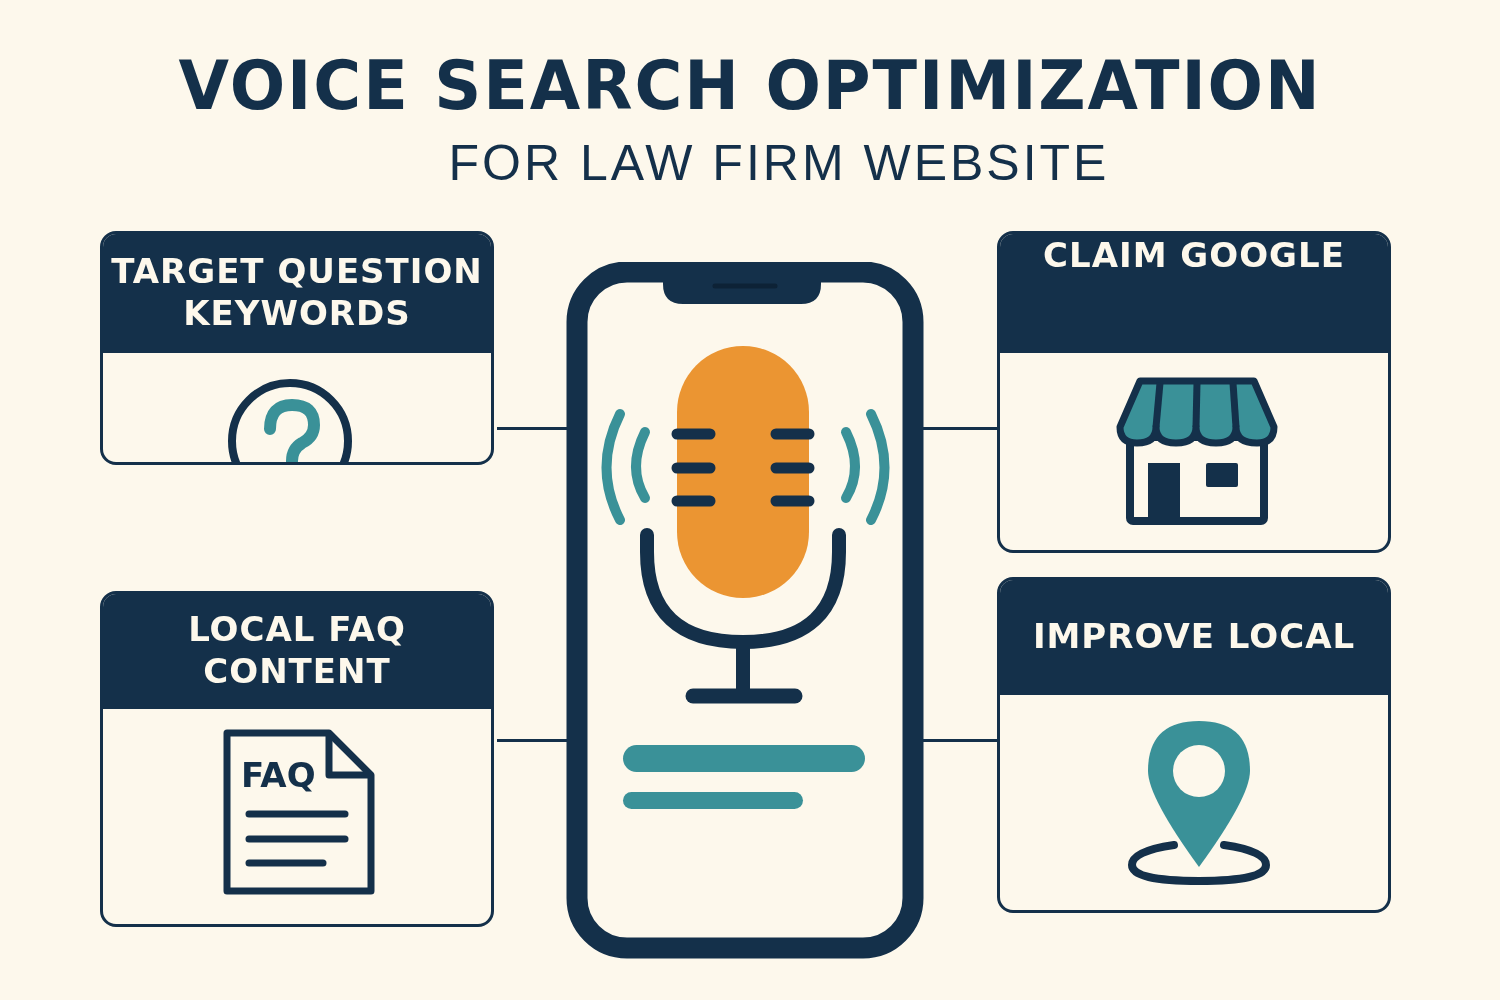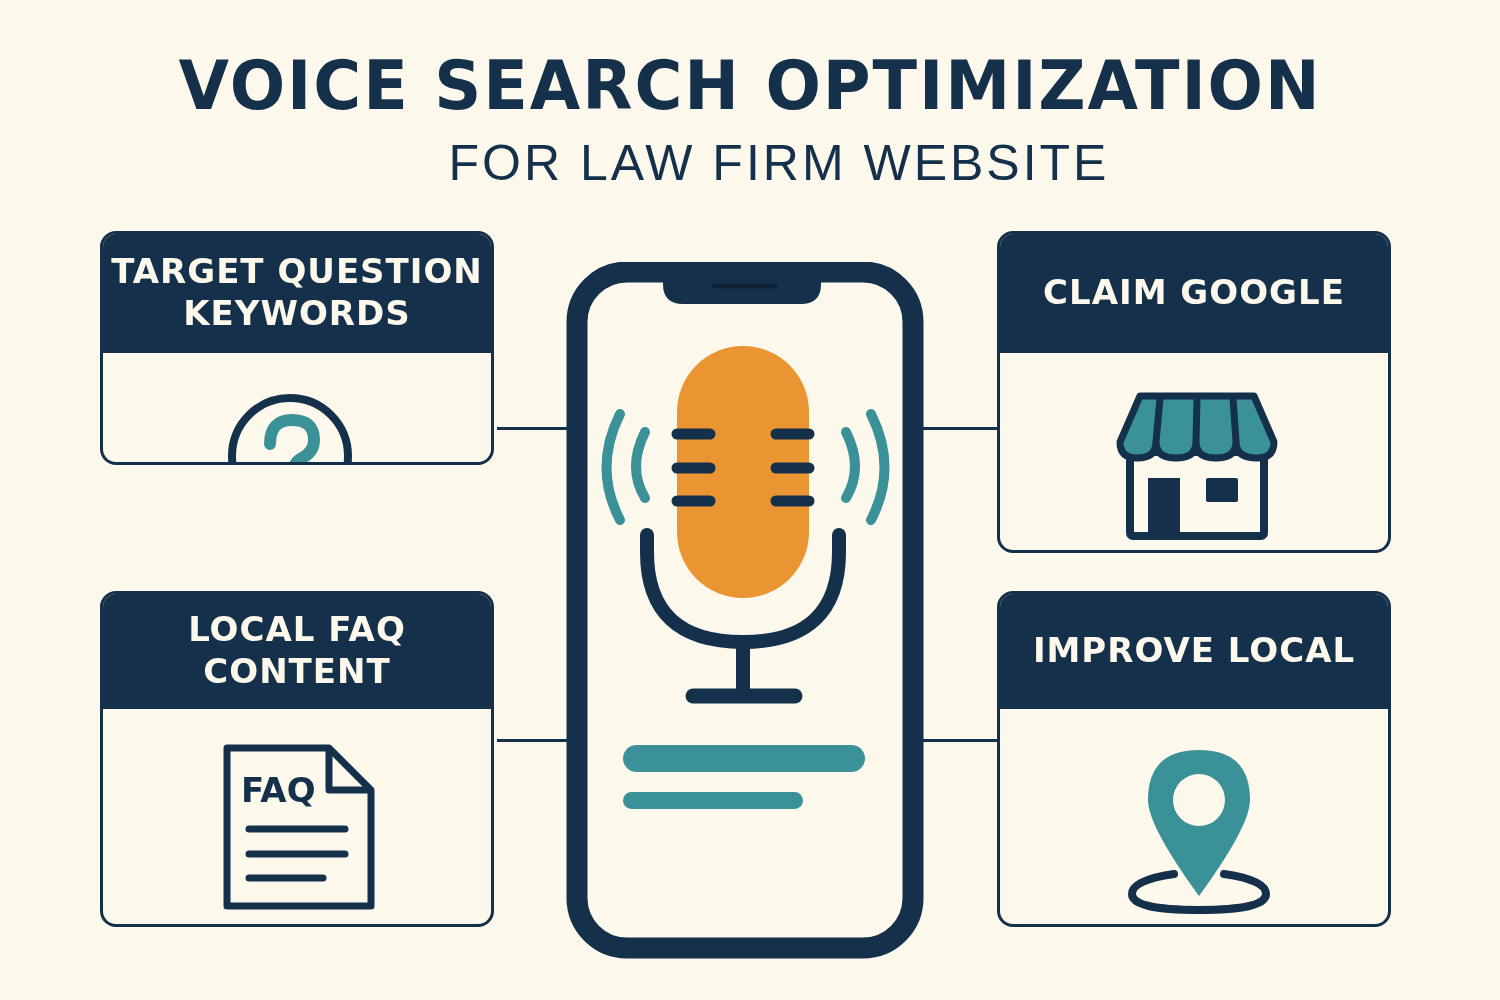--- a/index.html
+++ b/index.html
@@ -31,21 +31,21 @@
   }
   .card-head {
     background: #14304a; color: #fdf8ec;
     font-weight: bold; font-size: 34px; line-height: 42px;
     text-align: center; letter-spacing: 1px;
     display: flex; flex-direction: column; justify-content: center;
     border-bottom: 3px solid #14304a;
     font-family: "DejaVu Sans", sans-serif;
   }
   .card-head span { display: block; }
-  .card-body { position: relative; margin-top: 15px; }
+  .card-body { position: relative; }
   .card-body svg { position: absolute; }
   .connector {
     position: absolute; height: 3px; background: #14304a;
   }
   .phone { position: absolute; left: 565px; top: 262px; }
 </style>
 </head>
 <body>
 
 <div class="title">VOICE SEARCH OPTIMIZATION</div>
@@ -65,21 +65,21 @@
     <svg width="160" height="160" viewBox="0 0 160 160" style="left:125px; top:18px;">
       <circle cx="62" cy="70" r="58" fill="none" stroke="#14304a" stroke-width="8"></circle>
       <line x1="106" y1="112" x2="140" y2="146" stroke="#14304a" stroke-width="8" stroke-linecap="round"></line>
       <path d="M42 58 Q42 34 64 34 Q86 34 86 54 Q86 66 74 72 Q64 78 64 90" fill="none" stroke="#3a9198" stroke-width="12" stroke-linecap="round"></path>
       <circle cx="64" cy="108" r="8" fill="#3a9198"></circle>
     </svg>
   </div>
 </div>
 
 <div class="card" style="left:997px; top:231px; height:322px;">
-  <div class="card-head" style="height:116px;">
+  <div class="card-head" style="height:116px;justify-content:space-between;">
     <span>CLAIM GOOGLE</span>
   </div>
   <div class="card-body" style="height:200px;">
     <svg width="170" height="150" viewBox="0 0 170 150" style="left:112px; top:24px;">
       <rect x="18" y="60" width="134" height="84" fill="#fdf8ec" stroke="#14304a" stroke-width="8" rx="3"></rect>
       <rect x="36" y="86" width="32" height="58" fill="#14304a"></rect>
       <rect x="94" y="86" width="32" height="24" fill="#14304a" rx="2"></rect>
       <path d="M28 4 L142 4 L162 50 Q162 66 145 66 Q124 66 124 50 Q124 66 104 66 Q84 66 84 50 Q84 66 64 66 Q44 66 44 50 Q44 66 25 66 Q8 66 8 50 Z" fill="#3a9198" stroke="#14304a" stroke-width="7" stroke-linejoin="round"></path>
       <line x1="48" y1="6" x2="44" y2="50" stroke="#14304a" stroke-width="7"></line>
       <line x1="85" y1="6" x2="84" y2="50" stroke="#14304a" stroke-width="7"></line>
@@ -98,21 +98,21 @@
       <path d="M6 6 L108 6 L150 48 L150 164 L6 164 Z" fill="#fdf8ec" stroke="#14304a" stroke-width="7" stroke-linejoin="round"></path>
       <path d="M108 6 L108 48 L150 48" fill="none" stroke="#14304a" stroke-width="7" stroke-linejoin="round"></path>
       <text x="20" y="60" font-family="DejaVu Sans, sans-serif" font-weight="bold" font-size="34" fill="#14304a">FAQ</text>
       <line x1="28" y1="87" x2="124" y2="87" stroke="#14304a" stroke-width="7" stroke-linecap="round"></line>
       <line x1="28" y1="112" x2="124" y2="112" stroke="#14304a" stroke-width="7" stroke-linecap="round"></line>
       <line x1="28" y1="136" x2="102" y2="136" stroke="#14304a" stroke-width="7" stroke-linecap="round"></line>
     </svg>
   </div>
 </div>
 
-<div class="card" style="left:997px; top:591px; height:336px;">
+<div class="card" style="left:997px; top:577px; height:336px;">
   <div class="card-head" style="height:112px;">
     <span>IMPROVE LOCAL</span>
   </div>
   <div class="card-body" style="height:218px;">
     <svg width="150" height="170" viewBox="0 0 150 170" style="left:124px; top:22px;">
       <path d="M50 128 Q8 134 8 148 Q8 164 75 164 Q142 164 142 148 Q142 134 100 128" fill="none" stroke="#14304a" stroke-width="8" stroke-linecap="round"></path>
       <path d="M75 4 Q126 4 126 54 Q126 80 75 150 Q24 80 24 54 Q24 4 75 4 Z" fill="#3a9198"></path>
       <circle cx="75" cy="54" r="26" fill="#fdf8ec"></circle>
     </svg>
   </div>

